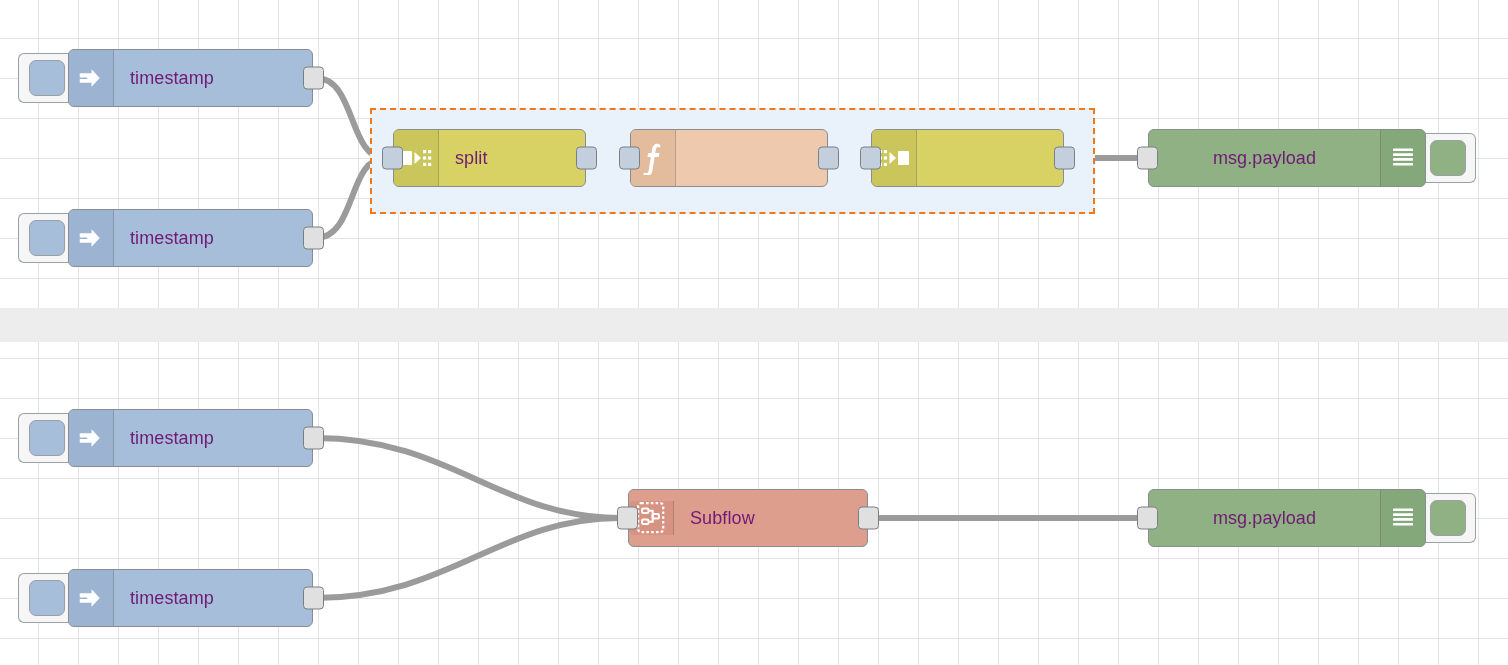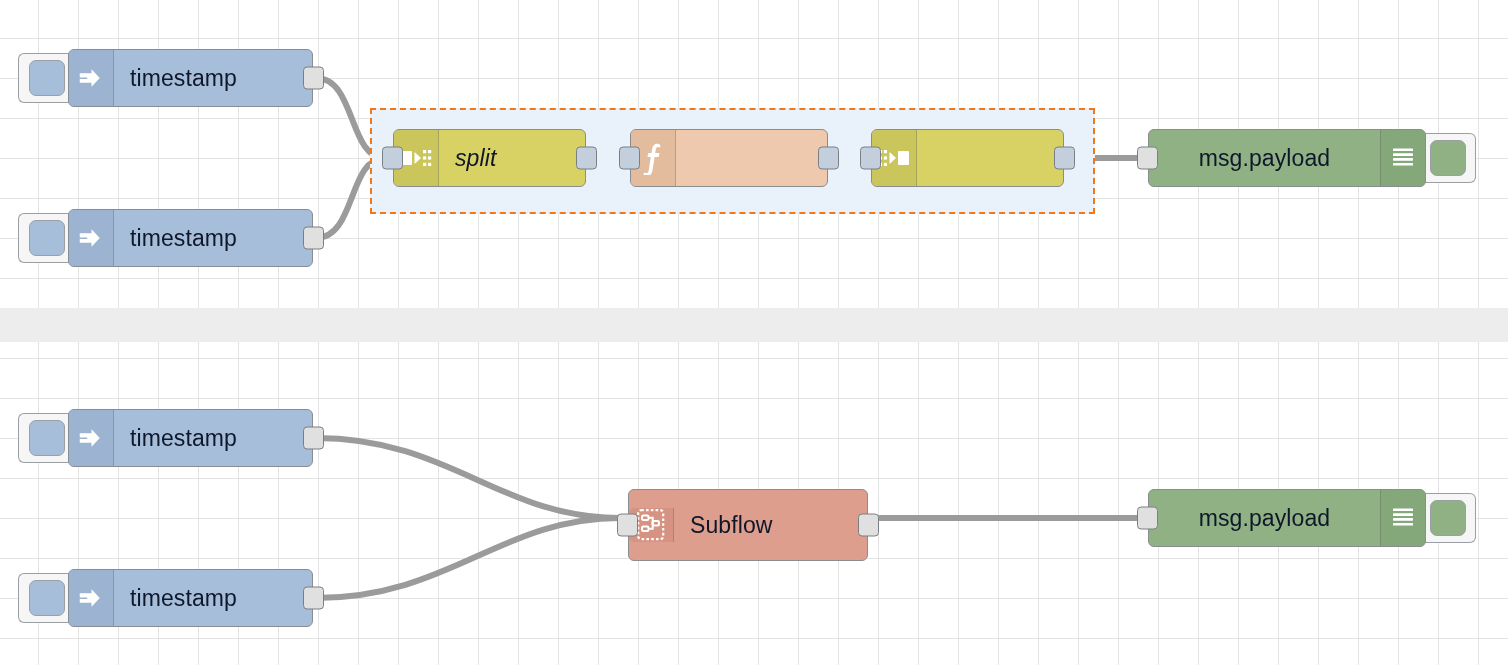--- a/index.html
+++ b/index.html
@@ -70,33 +70,33 @@
     align-items: center;
     justify-content: center;
     border-right: 1px solid rgba(90,90,90,0.32);
     border-radius: 5px 0 0 5px;
     background: rgba(0,0,0,0.045);
   }
   .node-label {
     flex: 1 1 auto;
     display: flex;
     align-items: center;
-    font-size: 23px;
-    color: #0f172a;
+    font-size: 18px;
+    color: #701a75;
     letter-spacing: 0.1px;
     white-space: nowrap;
   }
   .label-left  { justify-content: flex-start; padding-left: 16px; }
   .label-center{ justify-content: center; }
 
   
   .n-inject  { background: #a7bedb; }
   .n-inject .node-icon-cell { background: #9cb4d2; }
   .n-split,
-  .n-join    { background: #d8d264; font-style: italic; }
+  .n-join    { background: #d8d264; }
   .n-split .node-icon-cell,
   .n-join  .node-icon-cell { background: #cbc65c; }
   .n-function{ background: #eec9ad; }
   .n-function .node-icon-cell { background: #e3bb9d; }
   .n-subflow { background: #dd9e8d; }
   .n-subflow .node-icon-cell { background: #d5site; background: #d79382; }
   .n-debug   { background: #8fb184; }
   .n-debug .node-icon-cell-right { background: #85a87a; }
 
   
@@ -286,21 +286,21 @@
   <div class="node n-inject" style="left:68px; top:569px; width:245px; height:58px;">
     <div class="node-icon-cell">
       <svg class="glyph" width="30" height="30" viewBox="0 0 24 24" aria-hidden="true">
         <path d="M3 8.2 h9.4 V5 l6.6 7 -6.6 7 v-3.2 H3 v-3.1 h6 v-1.2 H3 Z" fill="#ffffff"></path>
       </svg>
     </div>
     <div class="node-label label-left">timestamp</div>
     <div class="port port-out p-grey"></div>
   </div>
 
-  <div class="node n-subflow" style="left:628px; top:489px; width:240px; height:72px;align-items:center;">
+  <div class="node n-subflow" style="left:628px; top:489px; width:240px; height:58px;align-items:center;">
     <div class="node-icon-cell">
       <svg class="glyph" width="30" height="34" viewBox="0 0 30 34" aria-hidden="true">
         <rect x="2.2" y="2.2" width="25" height="29" rx="3" fill="none" stroke="#ffffff" stroke-width="2.2" stroke-dasharray="2.6 2.2"></rect>
         <g fill="none" stroke="#ffffff" stroke-width="2">
           <rect x="6" y="7.5" width="6.5" height="4.6" rx="1.4"></rect>
           <rect x="6" y="18.5" width="6.5" height="4.6" rx="1.4"></rect>
           <rect x="16.5" y="13" width="6.5" height="4.6" rx="1.4"></rect>
           <path d="M12.5 9.8 h4.2 v5.5"></path>
           <path d="M12.5 20.8 h4.2 v-5.5"></path>
         </g>

